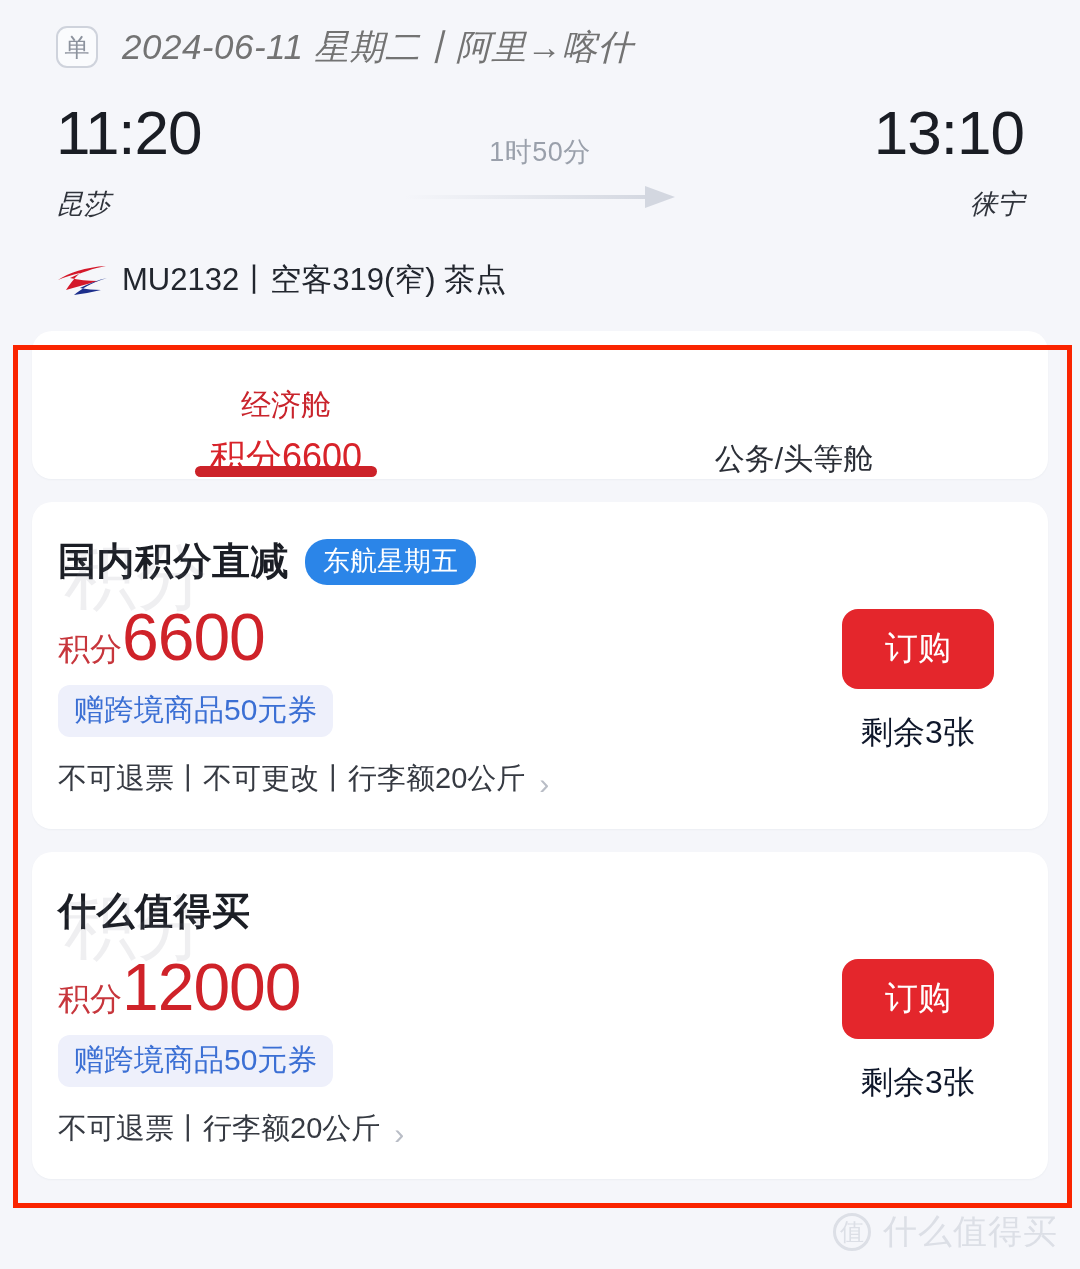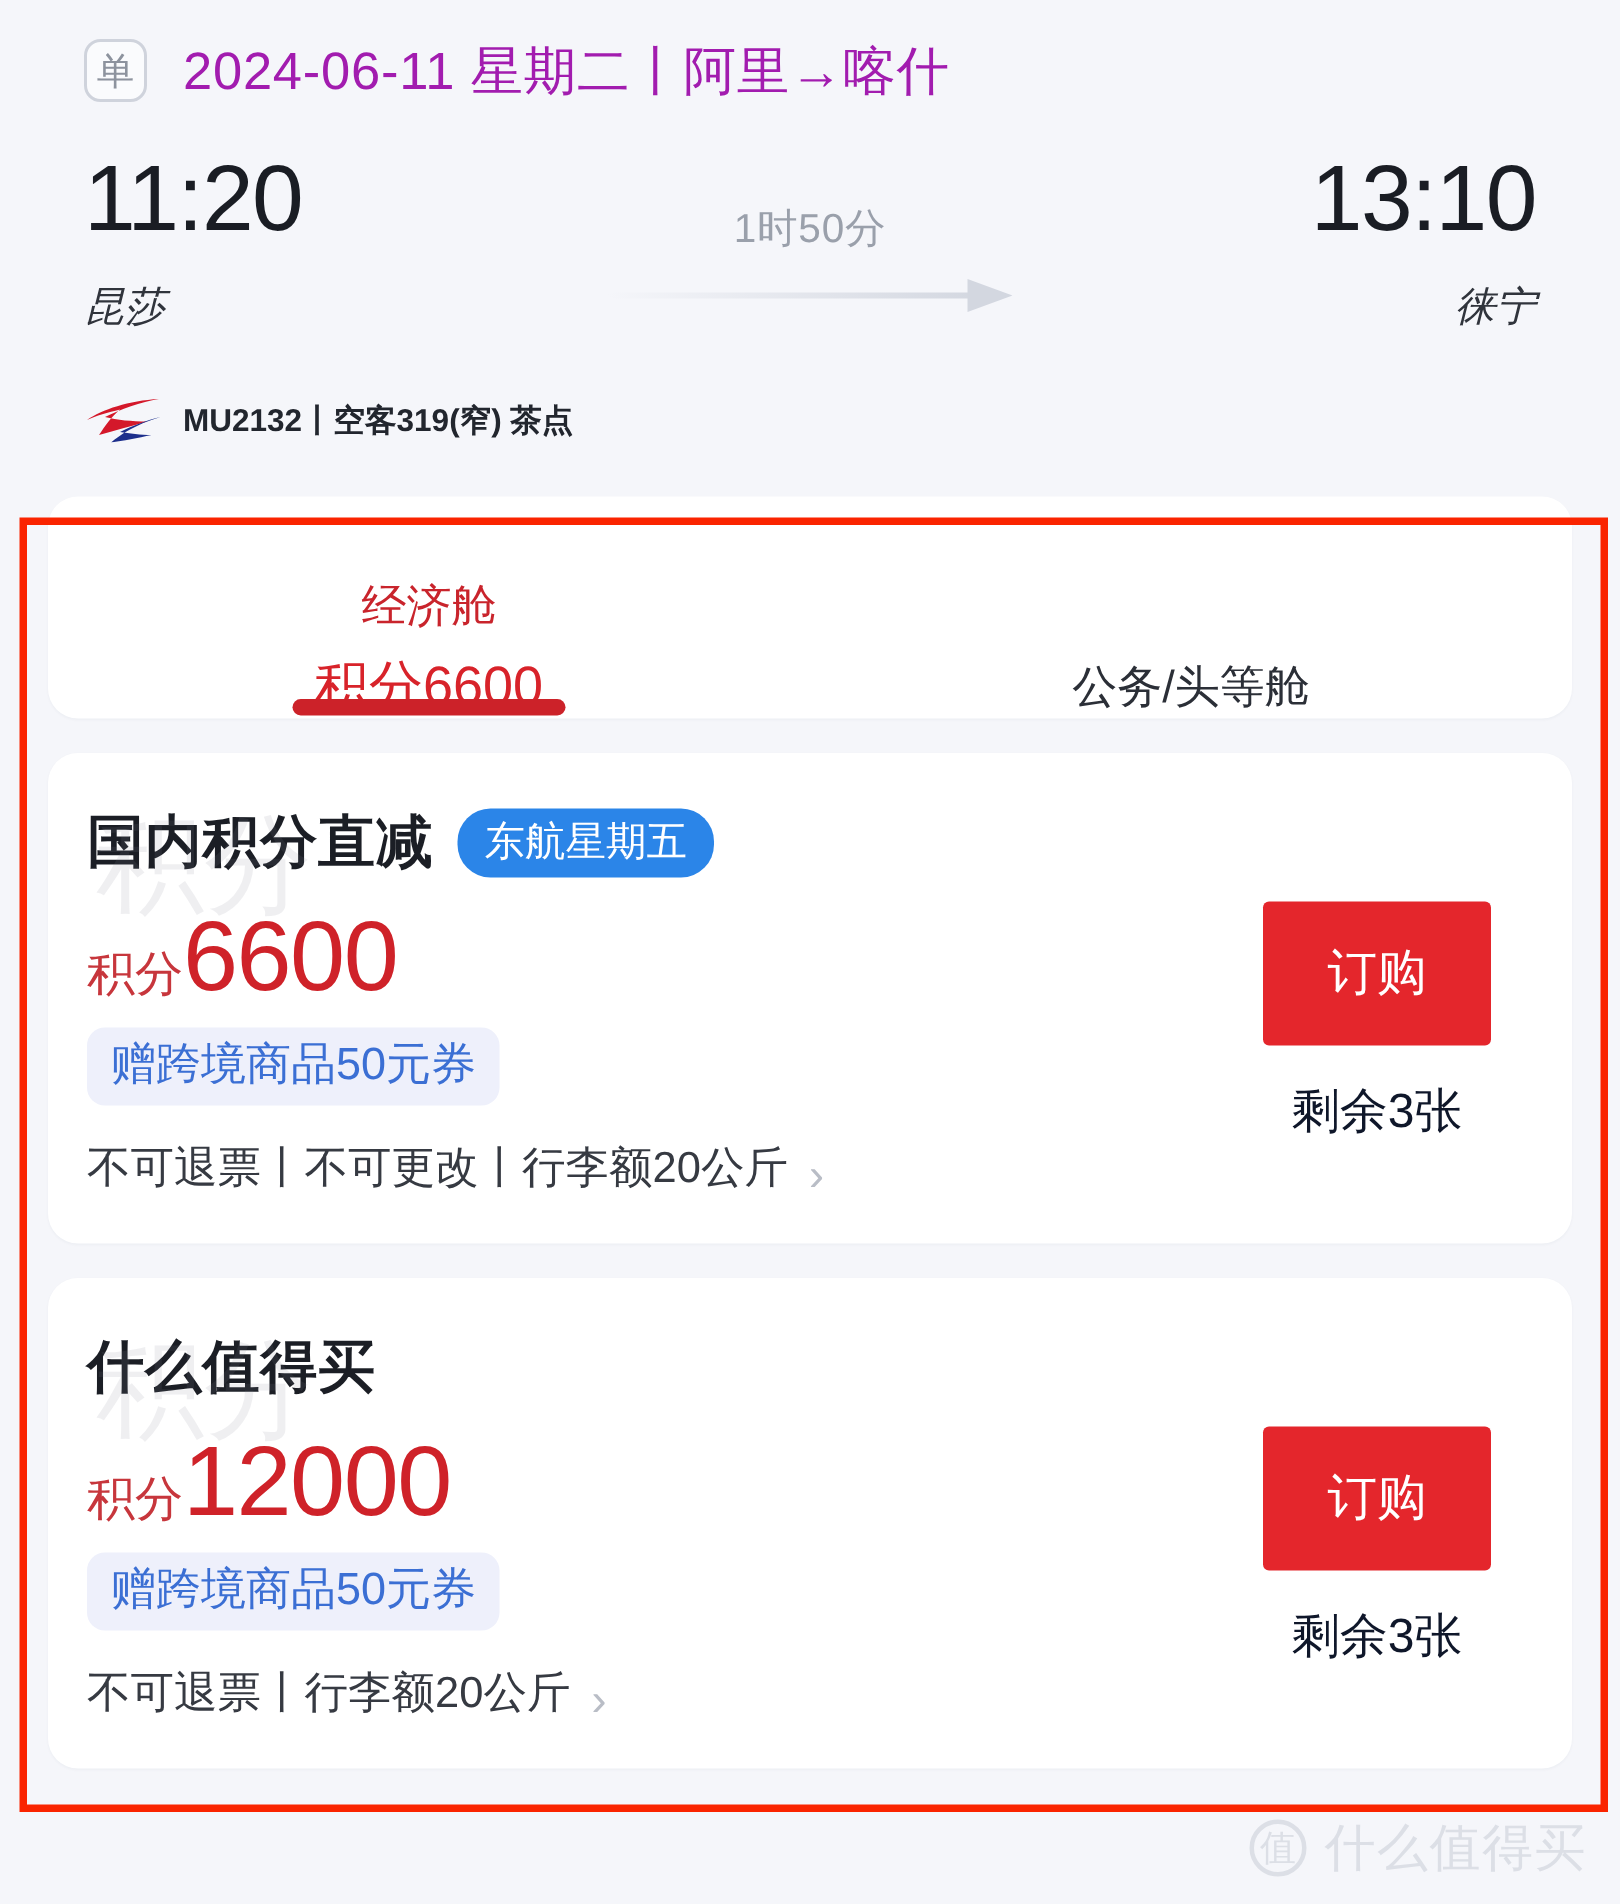--- a/index.html
+++ b/index.html
@@ -35,23 +35,24 @@
     align-items: center;
     justify-content: center;
     font-size: 25px;
     color: #8d939e;
     box-sizing: border-box;
     background: #fafbfd;
   }
   .header-text {
     margin-left: 24px;
     font-size: 35px;
-    color: #a21caf;
+    color: #737373;
     letter-spacing: 0.5px;
     white-space: nowrap;
+    font-style: italic;
   }
 
   
   .times-row {
     display: flex;
     align-items: flex-start;
     padding: 22px 56px 0 56px;
     position: relative;
   }
   .time-block { width: 230px; }
@@ -89,24 +90,23 @@
   
   .airline-row {
     display: flex;
     align-items: center;
     padding: 34px 0 0 56px;
     height: 48px;
   }
   .airline-logo { width: 52px; height: 30px; }
   .airline-text {
     margin-left: 14px;
-    font-size: 21px;
+    font-size: 31px;
     color: #22262e;
     white-space: nowrap;
-    font-weight: bold;
   }
 
   
   .annotation-frame {
     position: absolute;
     left: 13px;
     top: 345px;
     width: 1059px;
     height: 863px;
     border: 5px solid #fa2400;
@@ -247,23 +247,23 @@
   .fare-right {
     width: 200px;
     display: flex;
     flex-direction: column;
     align-items: center;
     justify-content: center;
     padding-top: 28px;
   }
   .order-button {
     width: 152px;
-    height: 96px;
+    height: 80px;
     background: #e4262c;
-    border-radius: 4px;
+    border-radius: 16px;
     color: #ffffff;
     font-size: 33px;
     display: flex;
     align-items: center;
     justify-content: center;
     border: none;
     font-family: inherit;
     cursor: pointer;
   }
   .remain-text {

